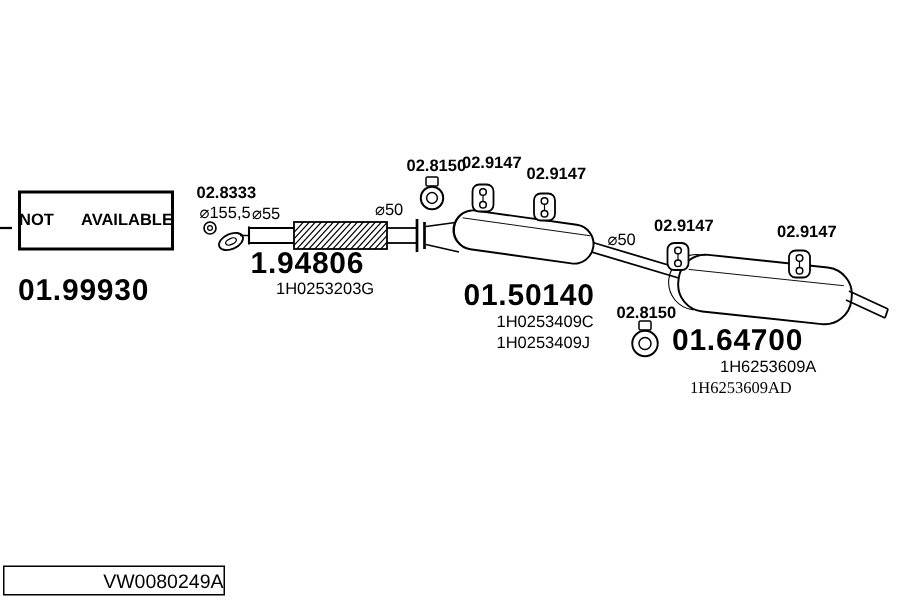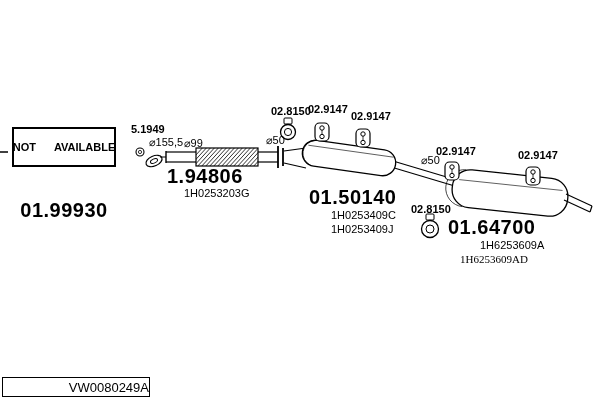--- a/index.html
+++ b/index.html
@@ -5,21 +5,21 @@
   html,body{margin:0;padding:0;background:#fff;}
   .stage{
     position:relative;width:600px;height:400px;background:#fff;overflow:hidden;
     font-family:"Liberation Sans",sans-serif;color:#000;
   }
   .stage svg{position:absolute;left:0;top:0;}
   .lbl{position:absolute;line-height:1;white-space:nowrap;}
   .big{font-size:20px;font-weight:bold;letter-spacing:0.5px;}
   .sm{font-size:11px;font-weight:bold;}
   .oe{font-size:11px;font-weight:normal;}
-  .dia{font-size:11px;font-weight:normal;margin-left:16px;}
+  .dia{font-size:11px;font-weight:normal;}
   .na-box{
     position:absolute;left:12px;top:127px;width:104px;height:40px;
     border:2px solid #000;box-sizing:border-box;
     display:flex;flex-direction:row;align-items:center;justify-content:center;gap:18px;
     font-size:11px;font-weight:bold;text-align:center;
   }
   .footer-box{
     position:absolute;left:2px;top:377px;width:148px;height:20px;
     border:1px solid #000;box-sizing:border-box;
     display:flex;align-items:center;padding-left:6px;font-size:13px;justify-content:flex-end;
@@ -117,26 +117,26 @@
       <circle cx="533" cy="180.5" r="2.2" stroke-width="1"></circle>
       <line x1="533" y1="174" x2="533" y2="178.5" stroke-width="0.8"></line>
     </g>
   </svg>
 
   <div class="na-box">
     <div>NOT</div>
     <div>AVAILABLE</div>
   </div>
 
-  <div class="lbl big" style="left:12px;top:184px;width:104px;text-align:center;margin-top:16px;">01.99930</div>
+  <div class="lbl big" style="left:12px;top:184px;width:104px;text-align:left;">01.99930</div>
 
-  <div class="lbl sm" style="left:131px;top:124px;">5.1949</div>
+  <div class="lbl sm" style="left:131px;top:124px;">02.8333</div>
   <div class="lbl dia" style="left:133px;top:137px;">⌀155,5</div>
 
-  <div class="lbl dia" style="left:168px;top:138px;">⌀99</div>
+  <div class="lbl dia" style="left:168px;top:138px;">⌀55</div>
   <div class="lbl dia" style="left:250px;top:135px;">⌀50</div>
   <div class="lbl big" style="left:167px;top:166px;">1.94806</div>
   <div class="lbl oe" style="left:184px;top:188px;text-align:right;">1H0253203G</div>
 
   <div class="lbl sm" style="left:271px;top:106px;">02.8150</div>
   <div class="lbl sm" style="left:308px;top:104px;">02.9147</div>
   <div class="lbl sm" style="left:351px;top:111px;">02.9147</div>
 
   <div class="lbl big" style="left:309px;top:187px;">01.50140</div>
   <div class="lbl oe" style="left:331px;top:210px;">1H0253409C</div>

